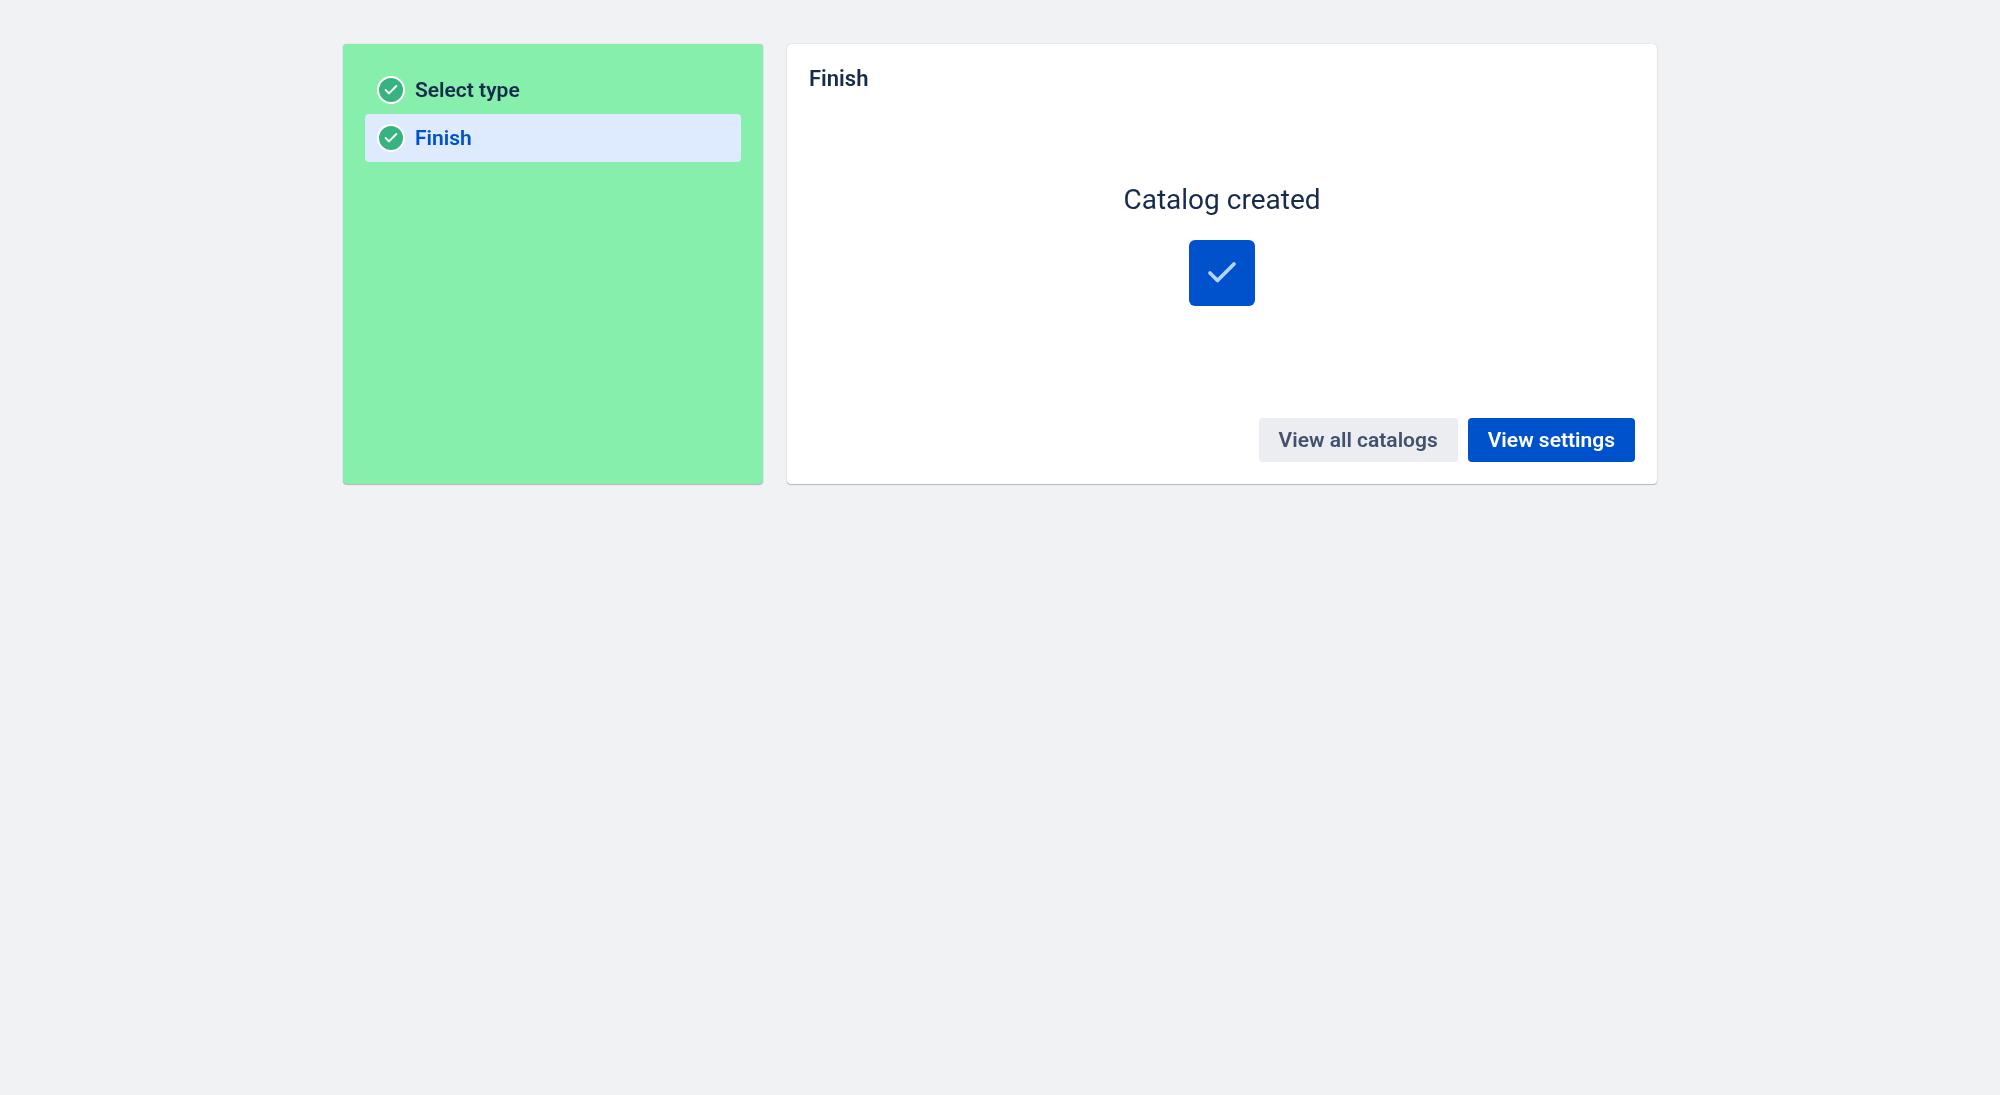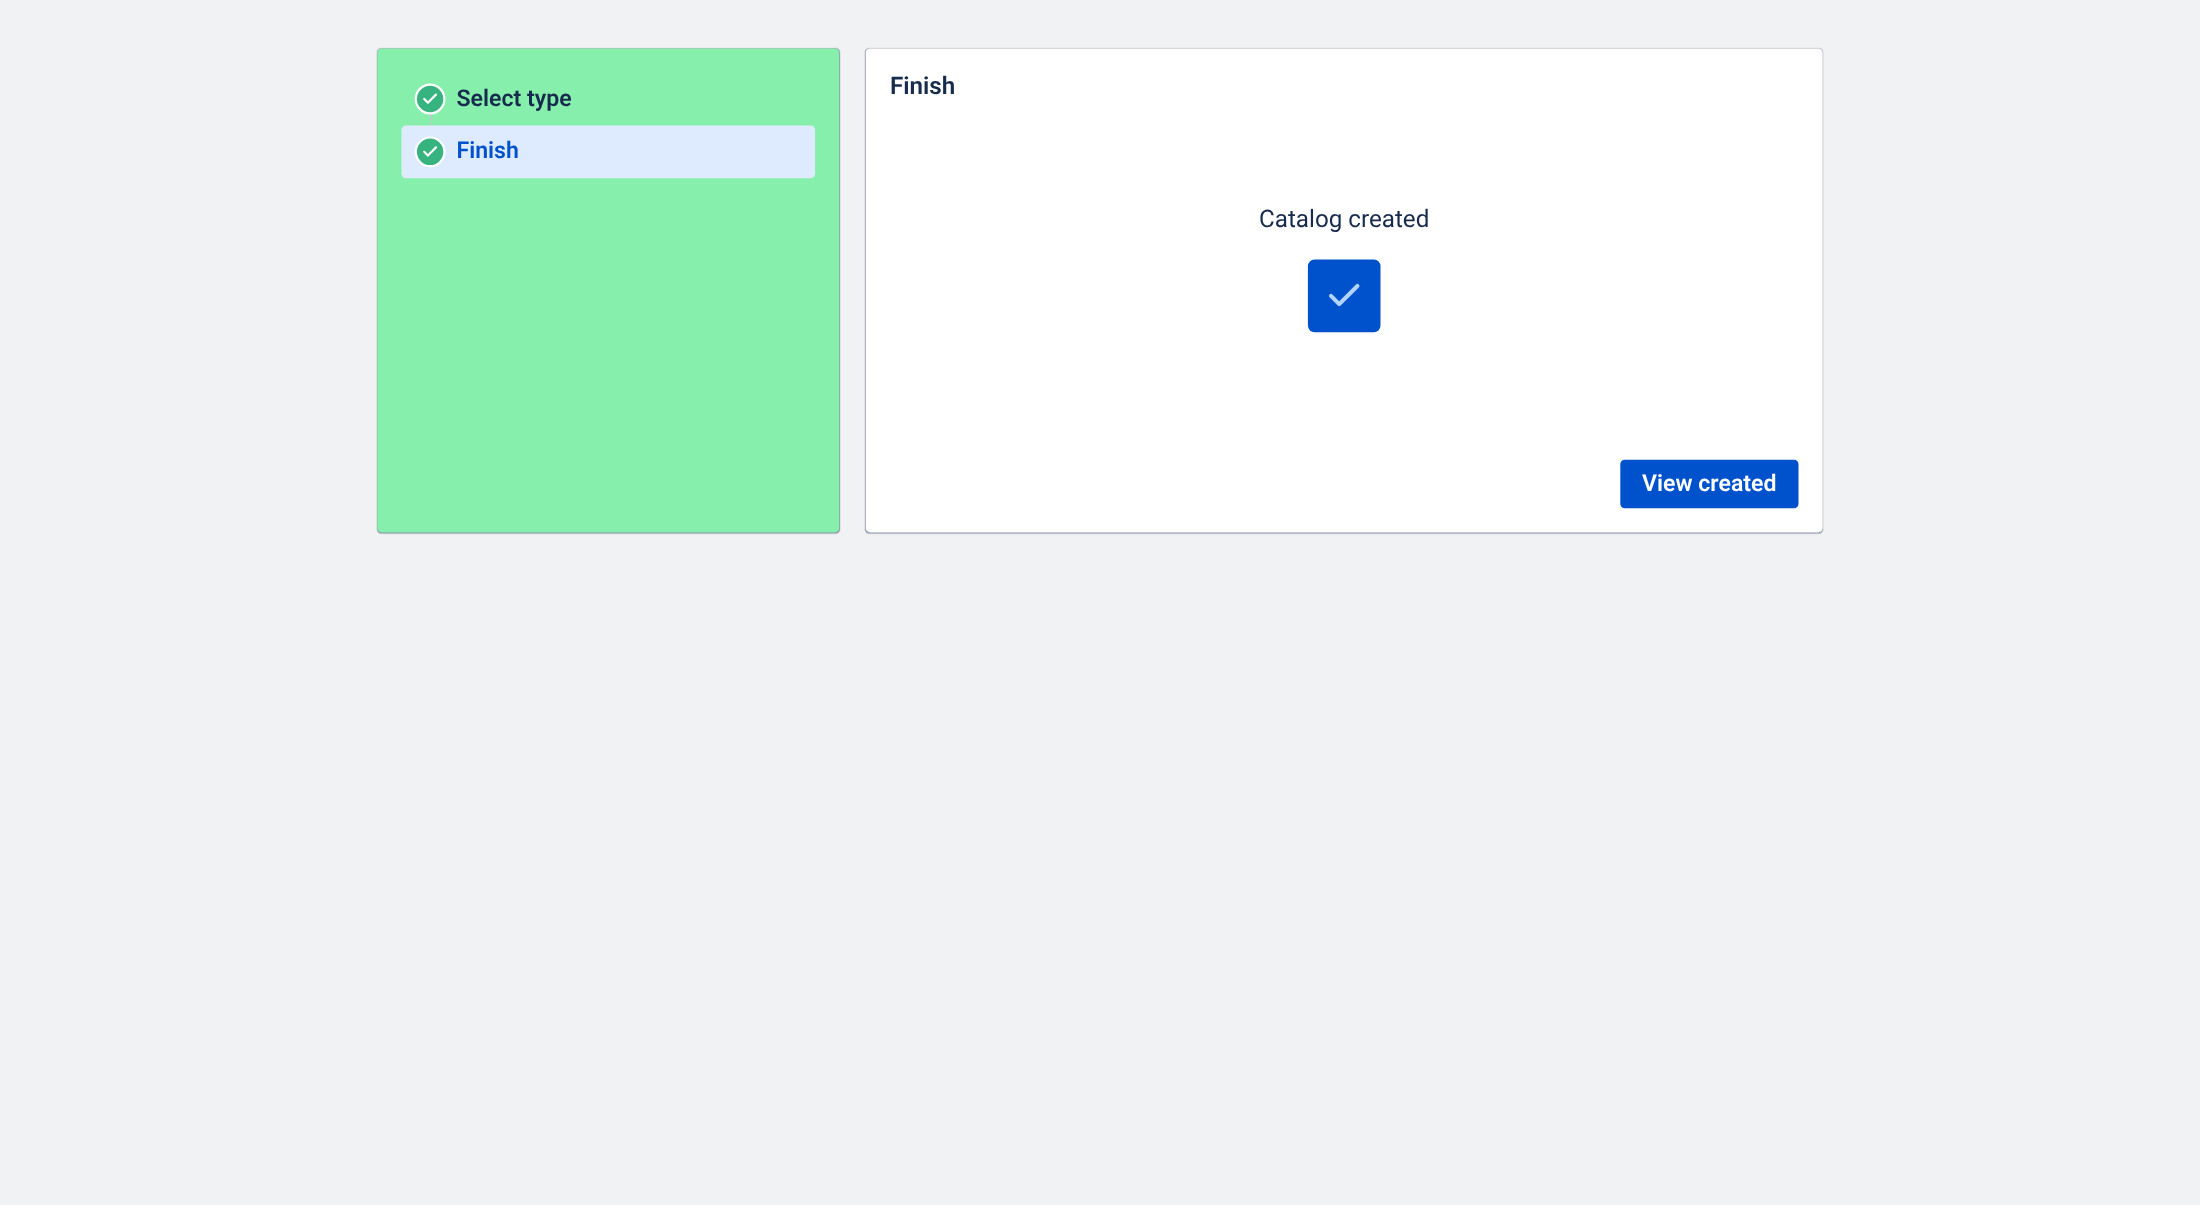--- a/index.html
+++ b/index.html
@@ -112,21 +112,21 @@
       flex: 1;
       display: flex;
       flex-direction: column;
       align-items: center;
       justify-content: center;
       gap: 24px;
       margin-top: -40px;
     }
     
     .status-message {
-      font-size: 22px;
+      font-size: 28px;
       color: #172b4d;
       font-weight: 400;
     }
     
     .success-badge {
       width: 66px;
       height: 66px;
       background-color: #0052cc;
       border-radius: 6px;
       display: flex;
@@ -203,17 +203,18 @@
     <div class="main-content">
       <div class="status-message">Catalog created</div>
       <div class="success-badge">
         <svg viewBox="0 0 24 24" fill="none" stroke="#b3d4ff" stroke-width="2.5" stroke-linecap="round" stroke-linejoin="round">
           <polyline points="20 6 9 17 4 12"></polyline>
         </svg>
       </div>
     </div>
 
     <div class="actions-row">
-      <button class="btn btn-primary">View created</button>
+      <button class="btn btn-secondary">View all catalogs</button>
+      <button class="btn btn-primary">View settings</button>
     </div>
   </div>
 
 </div>
 
 </body></html>

